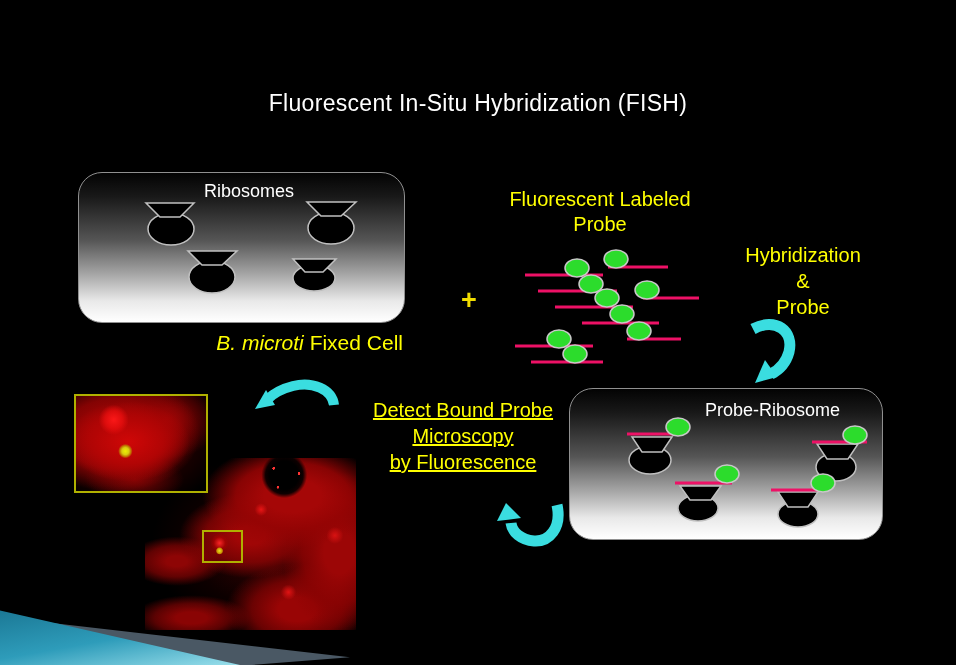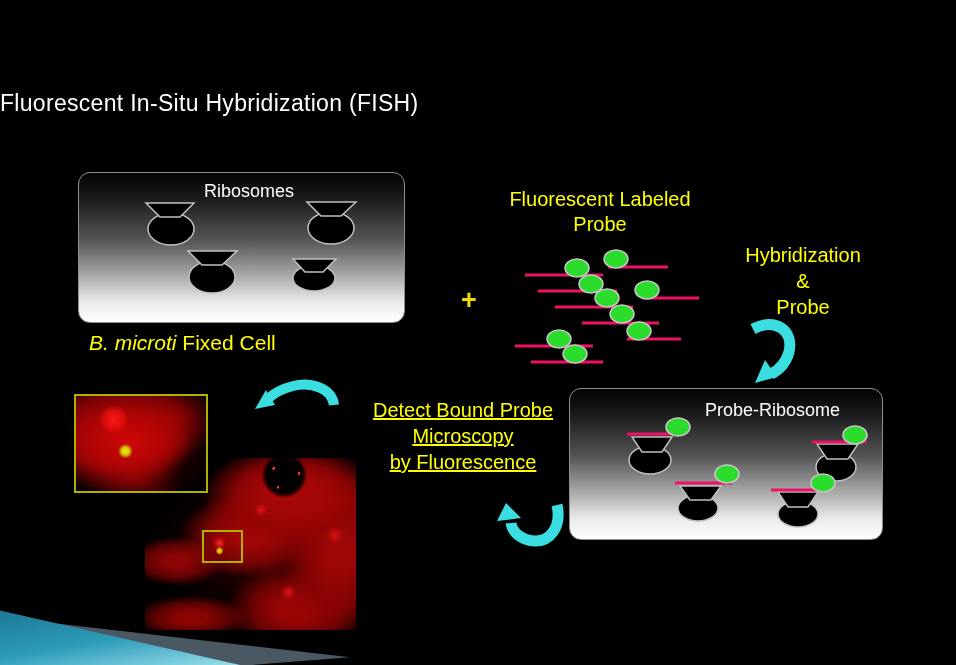--- a/index.html
+++ b/index.html
@@ -3,35 +3,35 @@
 <meta charset="utf-8">
 <style>
   html,body{margin:0;padding:0;background:#000;}
   .slide{
     position:relative;width:956px;height:665px;overflow:hidden;
     background:var(--c-background,#000);
     font-family:"Liberation Sans",sans-serif;
   }
   .abs{position:absolute;}
   .title{
-    position:absolute;top:90px;left:0;width:100%;text-align:left;
+    position:absolute;top:90px;left:0;width:100%;text-align:center;
     color:var(--c-title-text,#fff);font-size:23px;letter-spacing:.3px;
   }
   .gradient-box{
-    position:absolute;border-radius:12px;
+    position:absolute;border-radius:24px;
     background:linear-gradient(180deg,#030303 0%,#191919 16%,#555 45%,#a6a6a6 68%,#e9e9e9 86%,#fff 100%);
     border:1px solid #909090;box-sizing:border-box;
   }
   .box-ribosomes{left:78px;top:172px;width:327px;height:151px;}
   .box-complex{left:569px;top:388px;width:314px;height:152px;}
   .box-label{position:absolute;color:#fff;font-size:18px;text-align:center;line-height:21px;}
   .box-ribosomes .box-label{top:8px;left:20px;width:300px;}
   .box-complex .box-label{top:11px;left:95px;width:215px;}
   .caption{
-    position:absolute;top:331px;left:89px;width:300px;text-align:left;
+    position:absolute;top:331px;left:103px;width:300px;text-align:right;
     color:var(--c-yellow-text,#ff0);font-size:21px;
   }
   .caption .it{font-style:italic;}
   .plus{position:absolute;left:461px;top:287px;color:#f0dc00;font-size:27px;font-weight:bold;line-height:27px;}
   .lbl{position:absolute;color:var(--c-yellow-text,#ff0);font-size:20px;text-align:center;line-height:25px;}
   .lbl-probe{left:490px;top:187px;width:220px;}
   .lbl-hyb{left:733px;top:242px;width:140px;line-height:26px;}
   .lbl-detect{left:348px;top:397px;width:230px;line-height:26px;text-decoration:underline;}
   svg.gfx{position:absolute;left:0;top:0;width:956px;height:665px;pointer-events:none;}
   .ribo{fill:#000;stroke:var(--c-ribosome-outline,#c0c0c0);stroke-width:1.5;}

